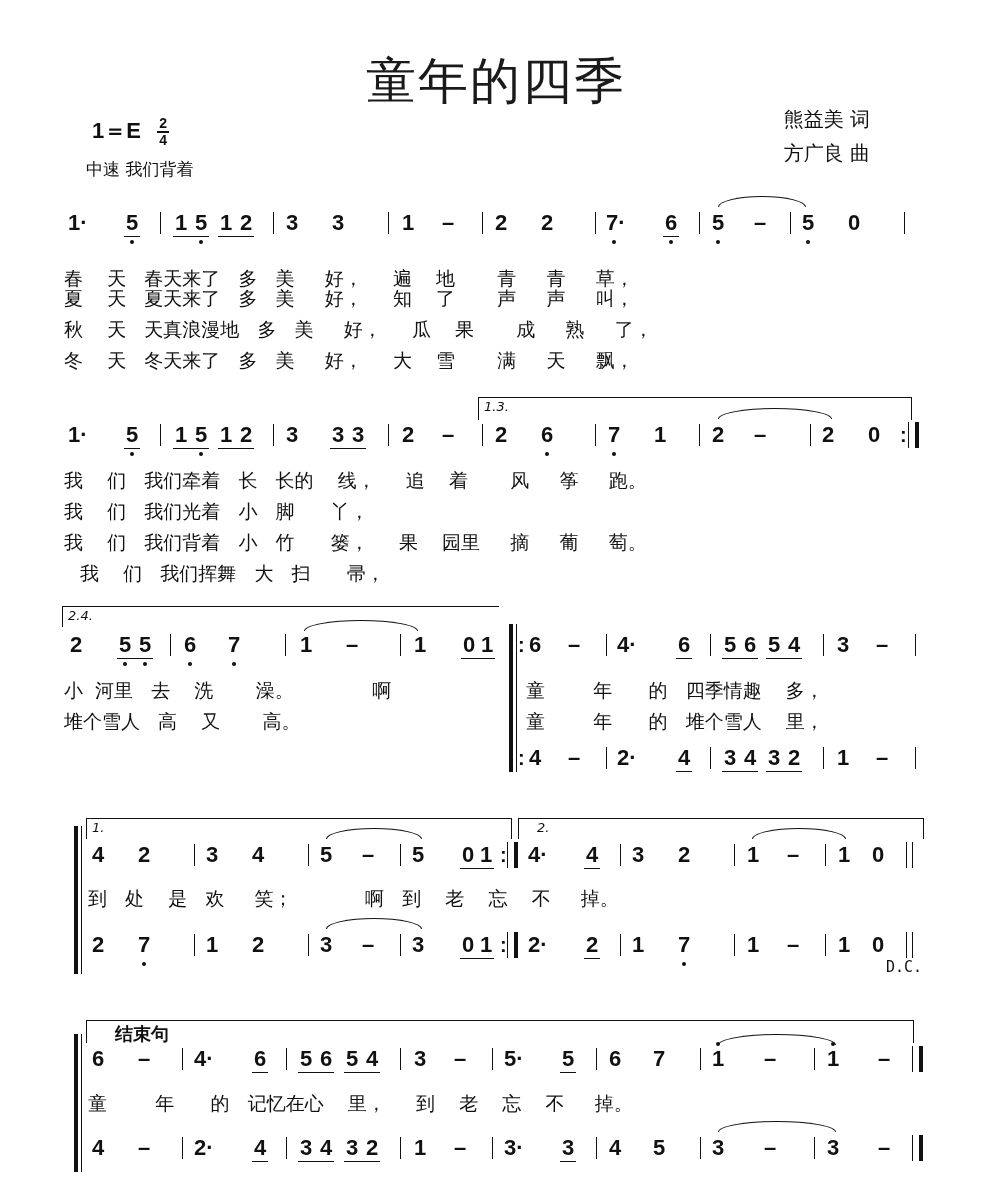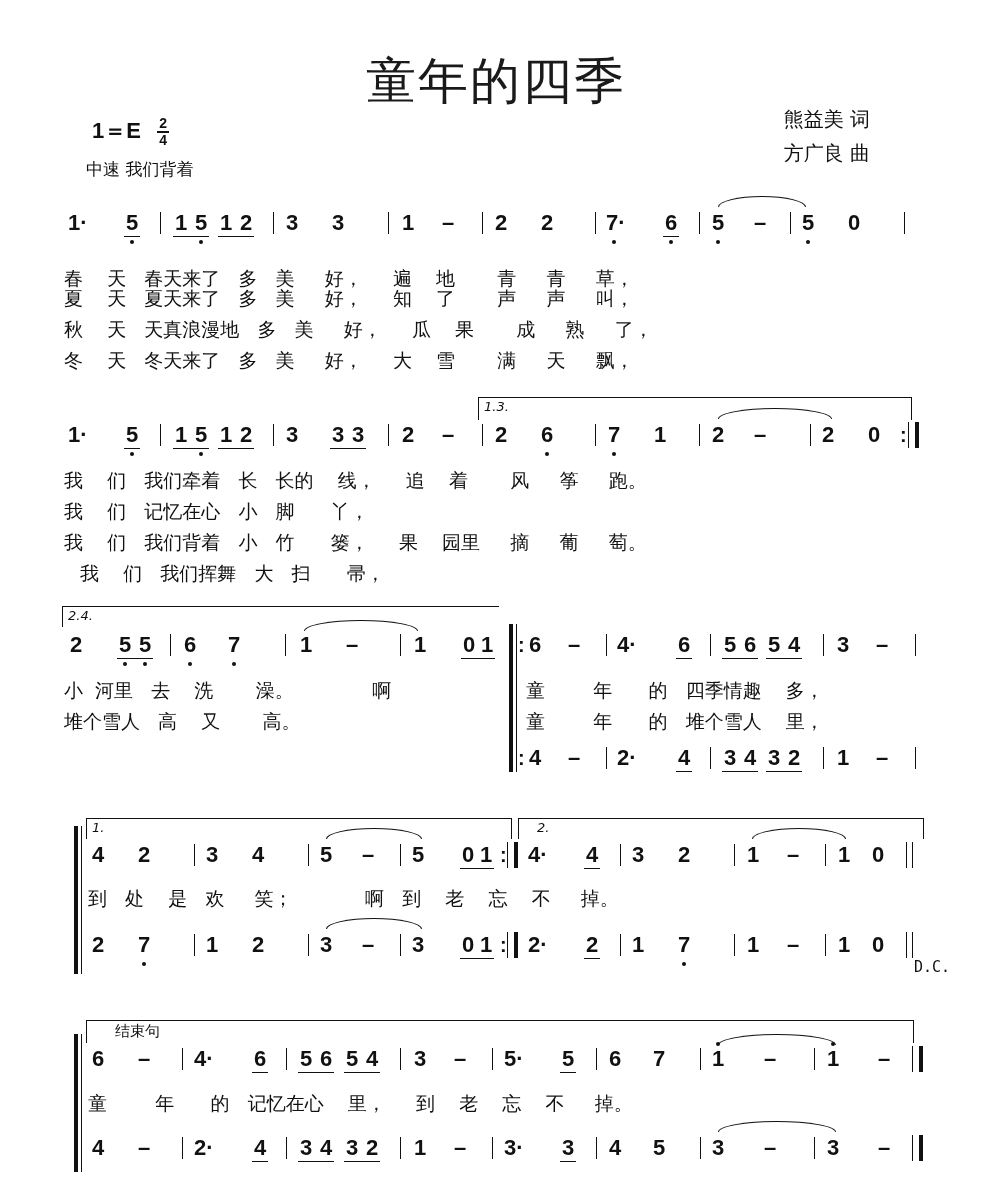--- a/index.html
+++ b/index.html
@@ -115,21 +115,21 @@
   <span class="n" style="left:710px">2</span>
   <span class="n" style="left:752px">–</span>
   <span class="bl" style="left:810px"></span>
   <span class="n" style="left:820px">2</span>
   <span class="n" style="left:866px">0</span>
   <span class="colon" style="left:900px">:</span>
   <span class="dbl" style="left:908px"></span>
   <span class="tie" style="left:718px;top:-12px;width:112px"></span>
 </div>
 <div class="lyr" style="left:64px;top:468px">我    们   我们牵着   长   长的    线，     追    着       风     筝     跑。</div>
-<div class="lyr" style="left:64px;top:499px">我    们   记忆在心   小   脚      丫，</div>
+<div class="lyr" style="left:64px;top:499px">我    们   我们光着   小   脚      丫，</div>
 <div class="lyr" style="left:64px;top:530px">我    们   我们背着   小   竹      篓，     果    园里     摘     葡     萄。</div>
 <div class="lyr" style="left:80px;top:561px">我    们   我们挥舞   大   扫      帚，</div>
 
 <div class="volta" style="left:62px;top:606px;width:436px;height:20px">
     <span>2.4.</span>
   </div>
 <div class="row" style="left:0;top:630px;width:992px">
   <span class="n" style="left:68px">2</span>
   <span class="n dotlow" style="left:117px">5</span>
   <span class="n dotlow" style="left:137px">5</span>
@@ -254,25 +254,25 @@
   <span class="n dotlow" style="left:676px">7</span>
   <span class="bl" style="left:734px"></span>
   <span class="n" style="left:745px">1</span>
   <span class="n" style="left:785px">–</span>
   <span class="bl" style="left:825px"></span>
   <span class="n" style="left:836px">1</span>
   <span class="n" style="left:870px">0</span>
   <span class="thin2" style="left:906px"></span>
   <span class="tie" style="left:326px;top:-12px;width:94px"></span>
 </div>
-<div class="dc" style="left:914px;top:958px">D.C.</div>
+<div class="dc" style="left:886px;top:958px">D.C.</div>
 
 <div class="brace" style="left:74px;top:1034px;height:138px"></div>
 <div class="volta r" style="left:86px;top:1020px;width:826px;height:22px">
-    <span style="font-style:normal;font-weight:normal;left:28px;font-size:15px">结束句</span>
+    <span style="font-style:normal;font-weight:bold;left:28px;font-size:18px">结束句</span>
   </div>
 <div class="row" style="left:0;top:1044px;width:992px">
   <span class="n" style="left:90px">6</span>
   <span class="n" style="left:136px">–</span>
   <span class="bl" style="left:182px"></span>
   <span class="n" style="left:194px">4·</span>
   <span class="n ul" style="left:252px">6</span>
   <span class="bl" style="left:286px"></span>
   <span class="n" style="left:298px">5</span>
   <span class="n" style="left:318px">6</span>

